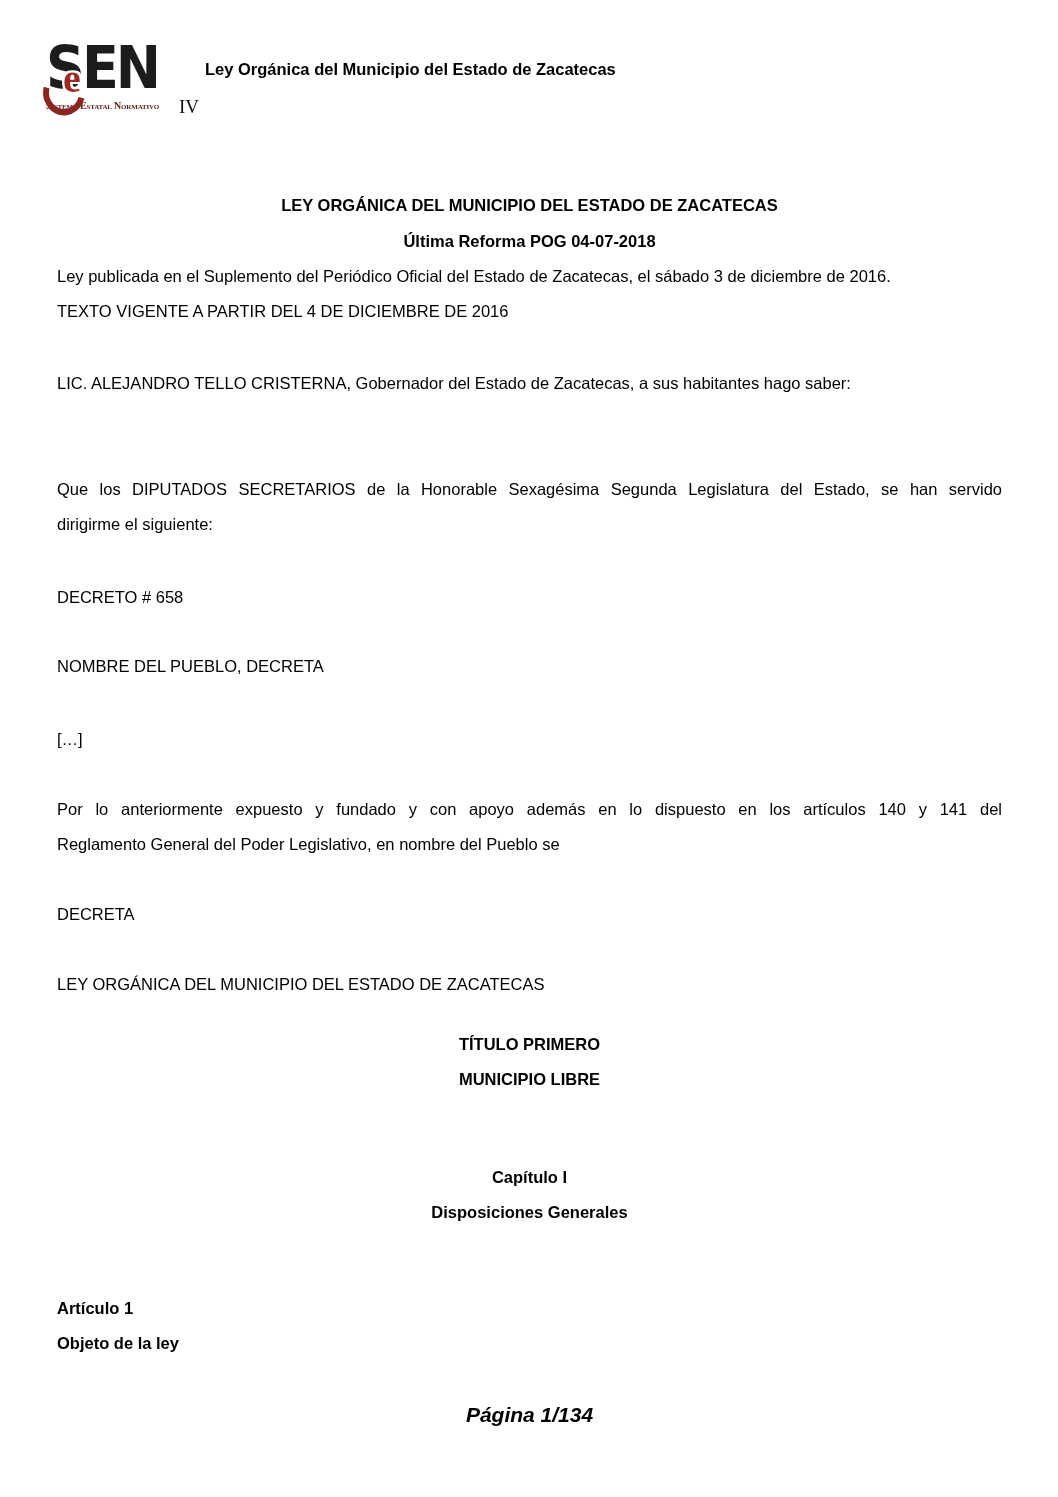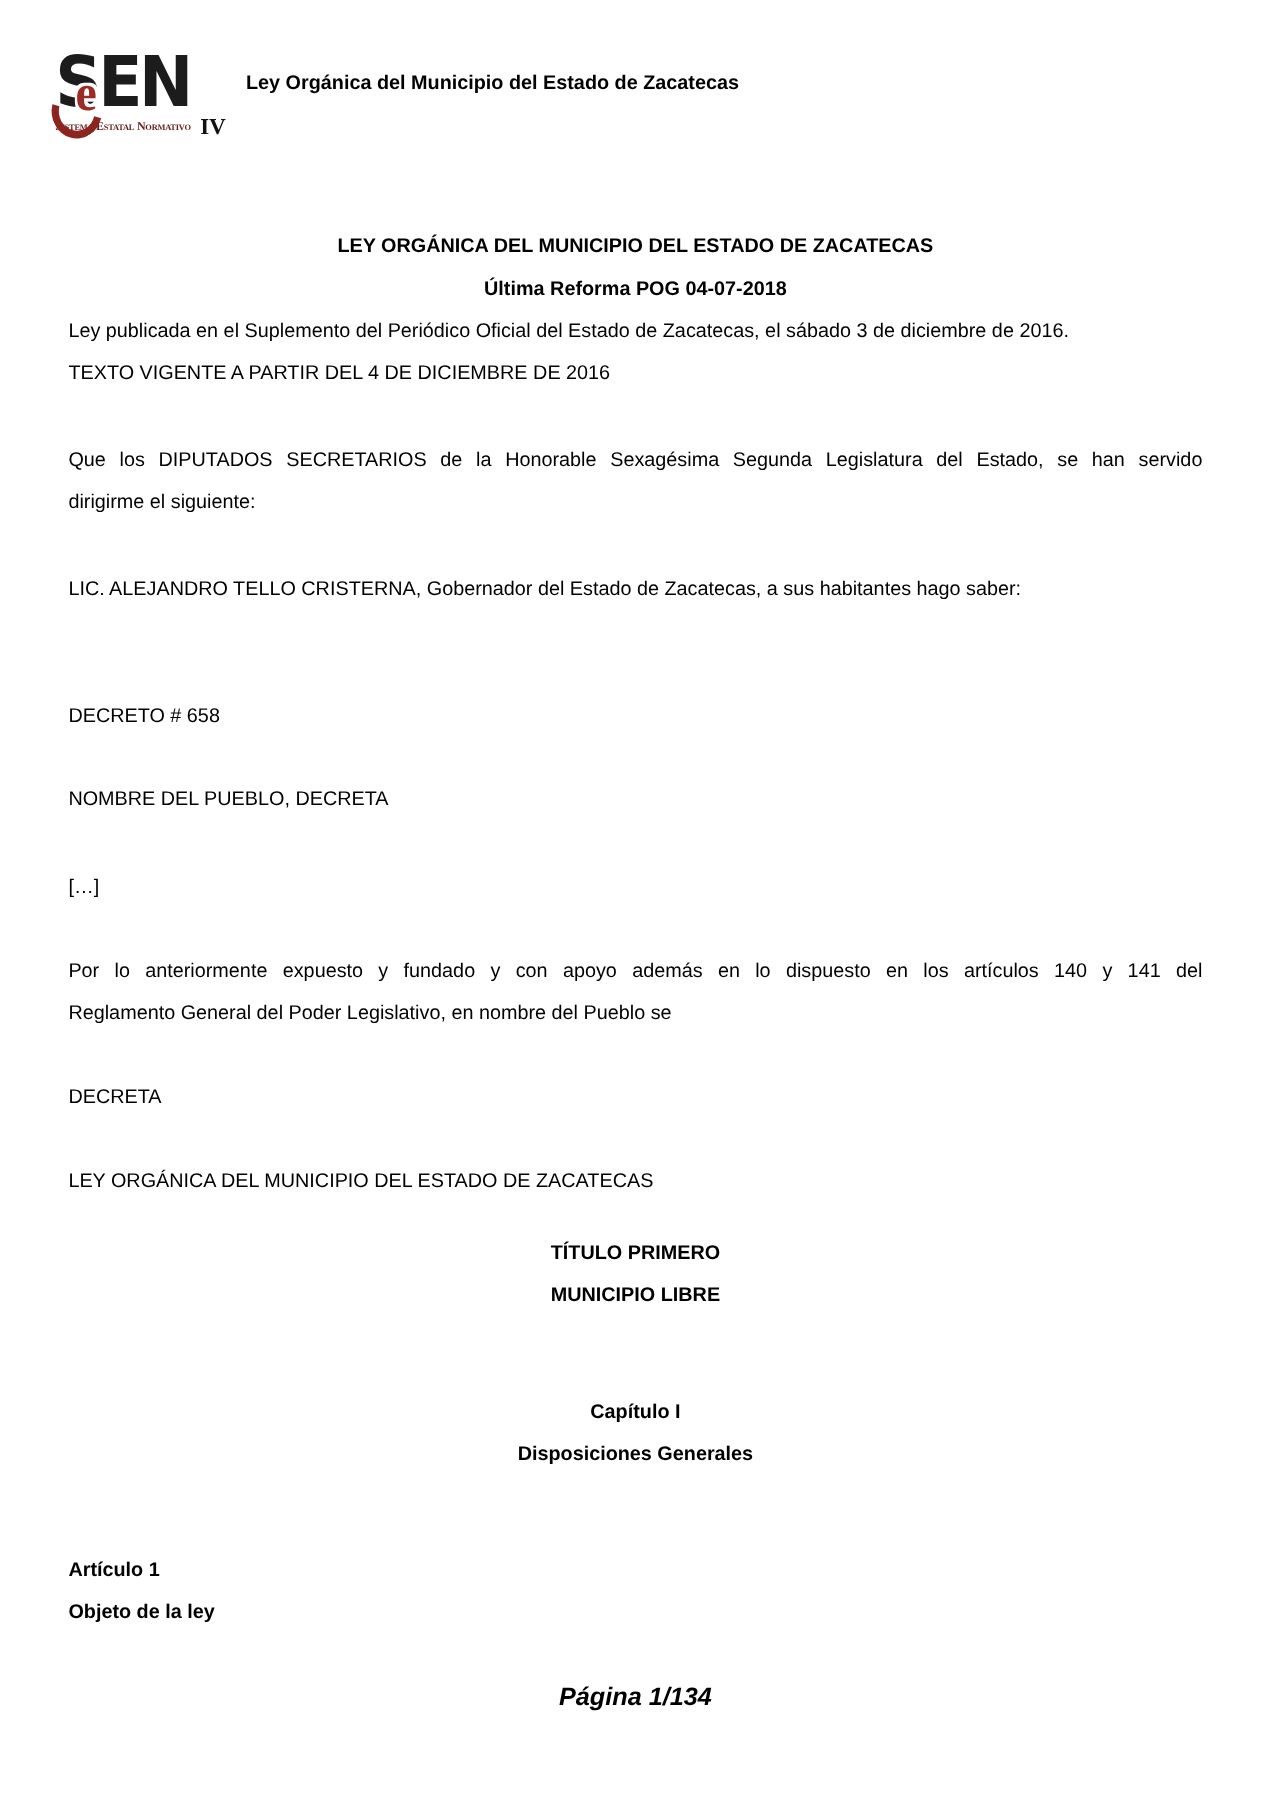--- a/index.html
+++ b/index.html
@@ -51,25 +51,25 @@
   .logo-caption-text {
     font-family: "Liberation Serif", serif;
     font-variant: small-caps;
     font-weight: bold;
     font-size: 10px;
     letter-spacing: -0.2px;
     color: #5f1f1c;
   }
   .logo-iv {
     font-family: "Liberation Serif", serif;
-    font-weight: bold;
+    font-weight: normal;
     font-size: 19px;
     line-height: 14px;
     color: #111111;
-    margin-left: 8px;
+    margin-left: 20px;
   }
   .header-title {
     position: absolute; left: 205px; top: 60px;
     font-weight: bold; font-size: 16.5px;
   }
 
   
   .content {
     position: absolute; left: 57px; top: 0;
     width: 945px;
@@ -105,26 +105,26 @@
   <div class="content">
 
     <p class="c b" style="margin-bottom:1px">LEY ORGÁNICA DEL MUNICIPIO DEL ESTADO DE ZACATECAS</p>
 
     <p class="r b">Última Reforma POG 04-07-2018</p>
 
     <p>Ley publicada en el Suplemento del Periódico Oficial del Estado de Zacatecas, el sábado 3 de diciembre de 2016.</p>
 
     <p style="margin-bottom:37px">TEXTO VIGENTE A PARTIR DEL 4 DE DICIEMBRE DE 2016</p>
 
+    <p style="margin-bottom:71px">LIC. ALEJANDRO TELLO CRISTERNA, Gobernador del Estado de Zacatecas, a sus habitantes hago saber:</p>
+
     <p style="margin-bottom:38px">
       <span class="jline">Que los DIPUTADOS SECRETARIOS de la Honorable Sexagésima Segunda Legislatura del Estado, se han servido</span>
       <span class="jlast">dirigirme el siguiente:</span>
     </p>
-
-    <p style="margin-bottom:71px">LIC. ALEJANDRO TELLO CRISTERNA, Gobernador del Estado de Zacatecas, a sus habitantes hago saber:</p>
 
     <p style="margin-bottom:34px">DECRETO # 658</p>
 
     <p style="margin-bottom:38px">
       <span class="jlast">NOMBRE DEL PUEBLO, DECRETA</span>
     </p>
 
     <p style="margin-bottom:35px">[…]</p>
 
     <p style="margin-bottom:35px">

